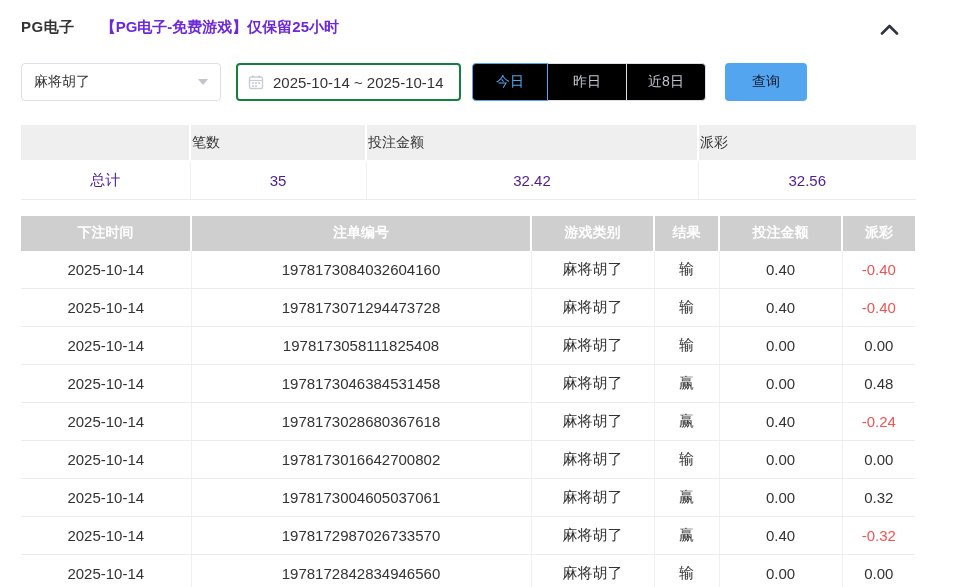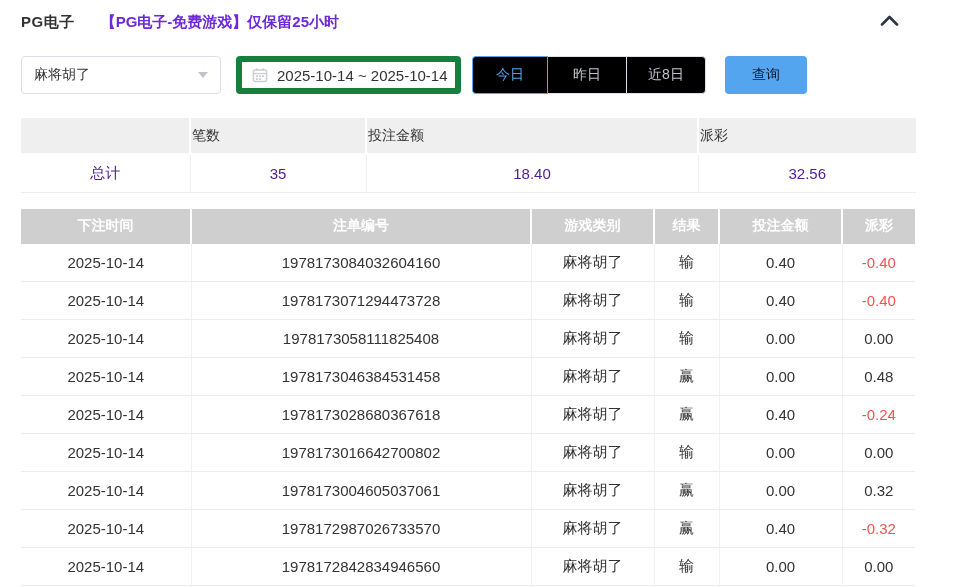--- a/index.html
+++ b/index.html
@@ -5,38 +5,38 @@
   * { box-sizing: border-box; }
   html,body { margin:0; padding:0; }
   body {
     width: 959px; height: 587px; background:#ffffff; overflow:hidden;
     font-family: "Liberation Sans", "DejaVu Sans", sans-serif;
     color:#333333;
   }
   .page { padding: 13px 21px 0 21px; width: 937px; }
 
   
-  .header-row { display:flex; align-items:flex-start; width:894px; height:24px; margin-bottom:19px; }
+  .header-row { display:flex; align-items:flex-end; width:894px; height:24px; margin-bottom:26px; }
   .title { font-size:15px; font-weight:bold; color:#333; letter-spacing:.5px; }
   .notice { font-size:15px; font-weight:bold; color:#6d28d9; margin-left:26px; }
   .collapse-btn { margin-left:auto; margin-right:14px; background:none; border:none; padding:2px; cursor:pointer; line-height:0; }
 
   
   .filters { display:flex; align-items:center; height:38px; margin-bottom:24px; }
   .select-box {
     width:200px; height:38px; border:1px solid #dcdfe6; border-radius:4px;
     display:flex; align-items:center; justify-content:space-between;
     padding:0 12px; font-size:14px; color:#333; background:#fff; cursor:pointer;
   }
   .caret-down {
     width:0; height:0; border-left:5px solid transparent; border-right:5px solid transparent;
     border-top:6px solid #c0c4cc;
   }
   .date-box {
-    margin-left:15px; width:225px; height:38px; border:6px solid #15803d; border-radius:4px;
+    margin-left:15px; width:225px; height:38px; border:2px solid #15803d; border-radius:4px;
     display:flex; align-items:center; padding:0 10px; background:#fff; cursor:pointer;
   }
   .date-box .cal { margin-right:9px; line-height:0; }
   .date-text { font-size:15px; color:#333; white-space:nowrap; }
 
   .btn-group { margin-left:11px; display:flex; }
   .btn-group button {
     height:38px; background:#000000; border:1px solid #dcdfe6; font-size:14px;
     color:#c0c4cc; cursor:pointer; margin-left:-1px; padding:0;
     font-family:inherit;
@@ -148,21 +148,21 @@
           <th></th>
           <th>笔数</th>
           <th>投注金额</th>
           <th>派彩</th>
         </tr>
       </thead>
     <tbody>
       <tr>
         <td>总计</td>
         <td>35</td>
-        <td>18.40</td>
+        <td>32.42</td>
         <td>32.56</td>
       </tr>
     </tbody>
   </table>
 
   <table class="records-table">
     <colgroup>
         <col>
         <col>
         <col>

